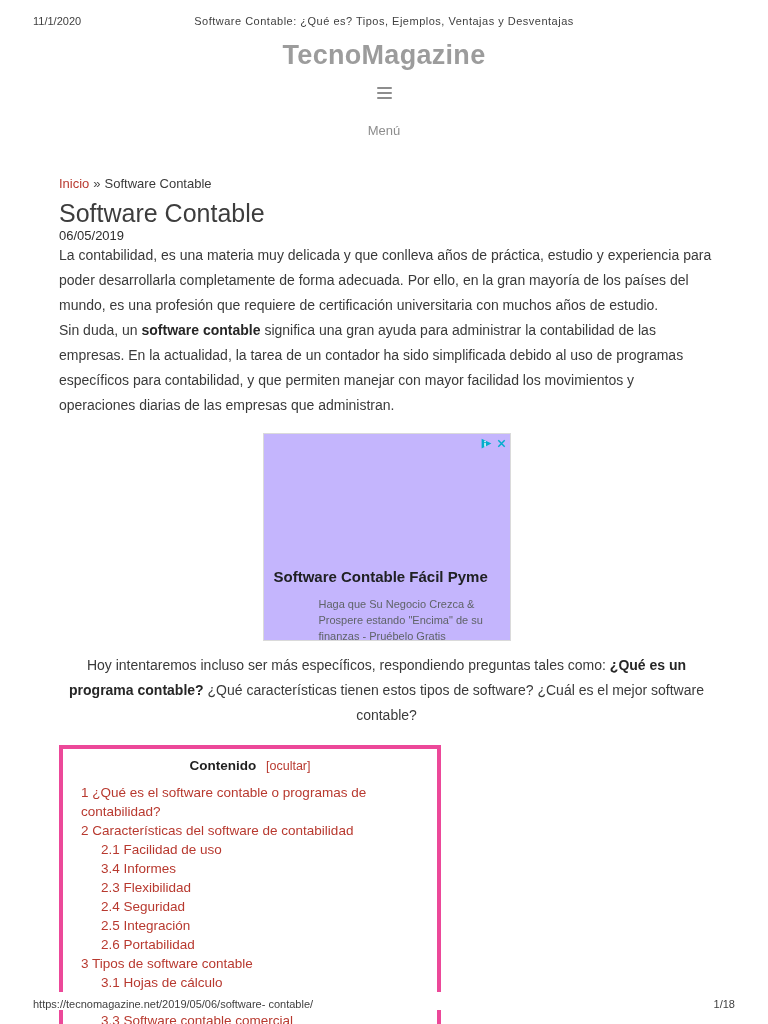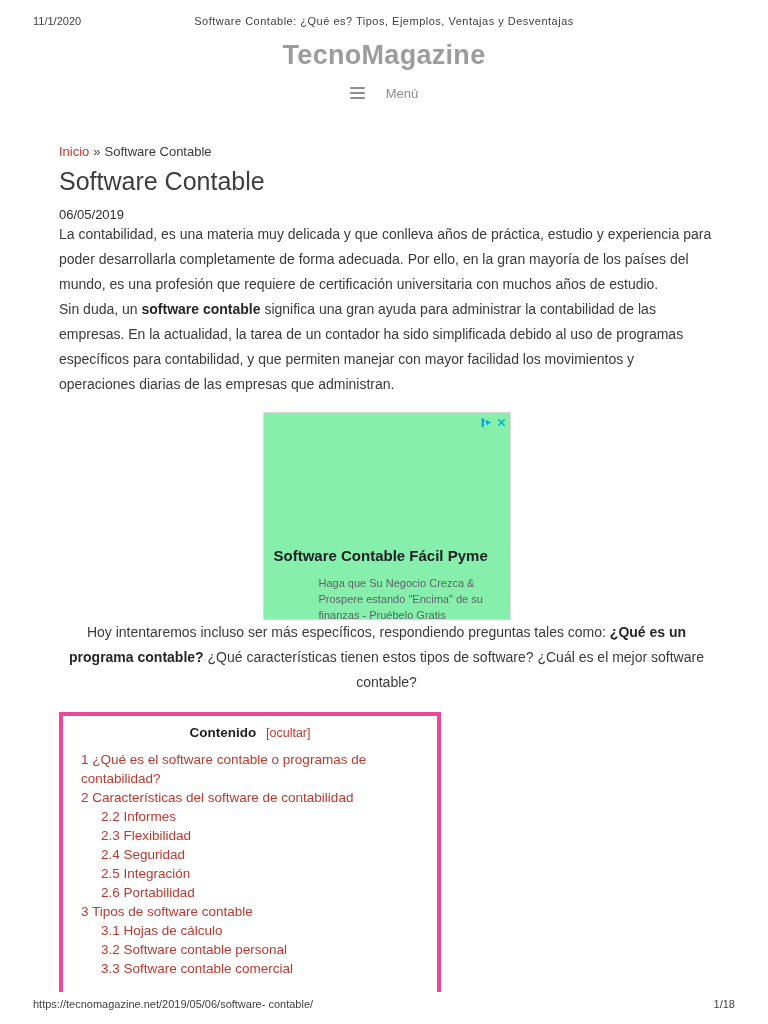--- a/index.html
+++ b/index.html
@@ -36,44 +36,44 @@
     padding:6px 33px 0;
     display:flex;justify-content:space-between;align-items:center;
     font-size:11px;color:var(--print-ink);
     background:#ffffff;z-index:3;
   }
 
   
   .site-header{padding-top:40px;text-align:center;}
   .logo{font-size:27px;line-height:1.15;font-weight:bold;color:var(--gray-logo);letter-spacing:.3px;}
   .menu-row{margin-top:13px;}
-  .menu-button{display:inline-flex;align-items:center;gap:21px;color:var(--gray-menu);font-size:13px;cursor:pointer;}
+  .menu-button{display:inline-flex;align-items:center;gap:21px;color:var(--gray-menu);font-size:13px;cursor:pointer;flex-direction:column;}
   .hamburger{display:inline-block;width:15px;}
   .hamburger i{display:block;height:2px;background:var(--gray-menu);margin:3px 0;border-radius:1px;}
 
   
   .content{width:655px;margin:0 0 0 59px;}
   .breadcrumb{margin-top:38px;font-size:13px;color:#3a3a3a;}
   .breadcrumb a{color:var(--accent);text-decoration:none;cursor:pointer;}
   .breadcrumb .sep{margin:0 4px;color:#4a4a4a;}
   h1.post-title{margin:7px 0 0;font-size:25px;line-height:1.2;font-weight:400;color:#3d3d3d;}
-  .post-date{margin-top:11px;font-size:13px;color:#2d2d2d;}
+  .post-date{margin-top:0;font-size:13px;color:#2d2d2d;}
   p.body-p{margin:0;font-size:14px;line-height:25px;color:var(--ink);}
   p.body-p strong{color:#262626;}
   .p1{margin-top:30px;}
   .p2{margin-top:15px;}
   .p3{margin-top:14px;text-align:center;}
 
   
   .ad-box{
     position:relative;
     width:248px;height:208px;
-    margin:15px auto 0;
+    margin:15px auto 12px;
     border:1px solid #dadada;
-    background:#86efac;
+    background:#c4b5fd;
   }
   .ad-controls{position:absolute;top:3px;right:3px;display:flex;align-items:center;gap:3px;}
   .ad-controls span{display:inline-flex;cursor:pointer;}
   .ad-headline{
     position:absolute;top:134px;left:10px;right:1px;
     font-size:15px;font-weight:bold;color:#202124;
     white-space:nowrap;overflow:hidden;
   }
   .ad-body{
     position:absolute;top:162px;left:55px;width:170px;
@@ -156,21 +156,22 @@
     <p class="body-p p3"><span>Hoy intentaremos incluso ser más específicos, respondiendo preguntas tales como: </span><strong>¿Qué es un programa contable?</strong><span> ¿Qué características tienen estos tipos de software? ¿Cuál es el mejor software contable?</span></p>
 
     <div class="toc">
       <div class="toc-header">
         <span class="toc-title">Contenido</span>
         <span class="toc-toggle">[ocultar]</span>
       </div>
       <ul>
         <li class="lv1"><a>1 ¿Qué es el software contable o programas de contabilidad?</a></li>
         <li class="lv1"><a>2 Características del software de contabilidad</a></li>
-        <li class="lv2"><a>2.2 Informes</a></li>
+        <li class="lv2"><a>2.1 Facilidad de uso</a></li>
+        <li class="lv2"><a>3.4 Informes</a></li>
         <li class="lv2"><a>2.3 Flexibilidad</a></li>
         <li class="lv2"><a>2.4 Seguridad</a></li>
         <li class="lv2"><a>2.5 Integración</a></li>
         <li class="lv2"><a>2.6 Portabilidad</a></li>
         <li class="lv1"><a>3 Tipos de software contable</a></li>
         <li class="lv2"><a>3.1 Hojas de cálculo</a></li>
         <li class="lv2"><a>3.2 Software contable personal</a></li>
         <li class="lv2"><a>3.3 Software contable comercial</a></li>
       </ul>
     </div>

